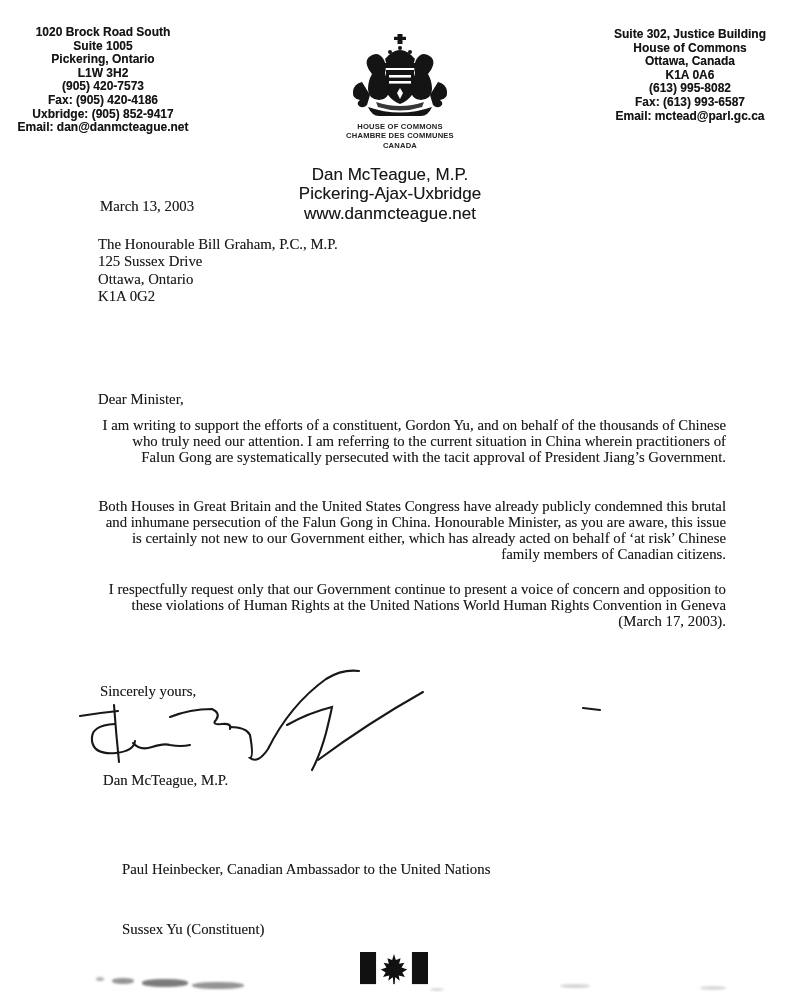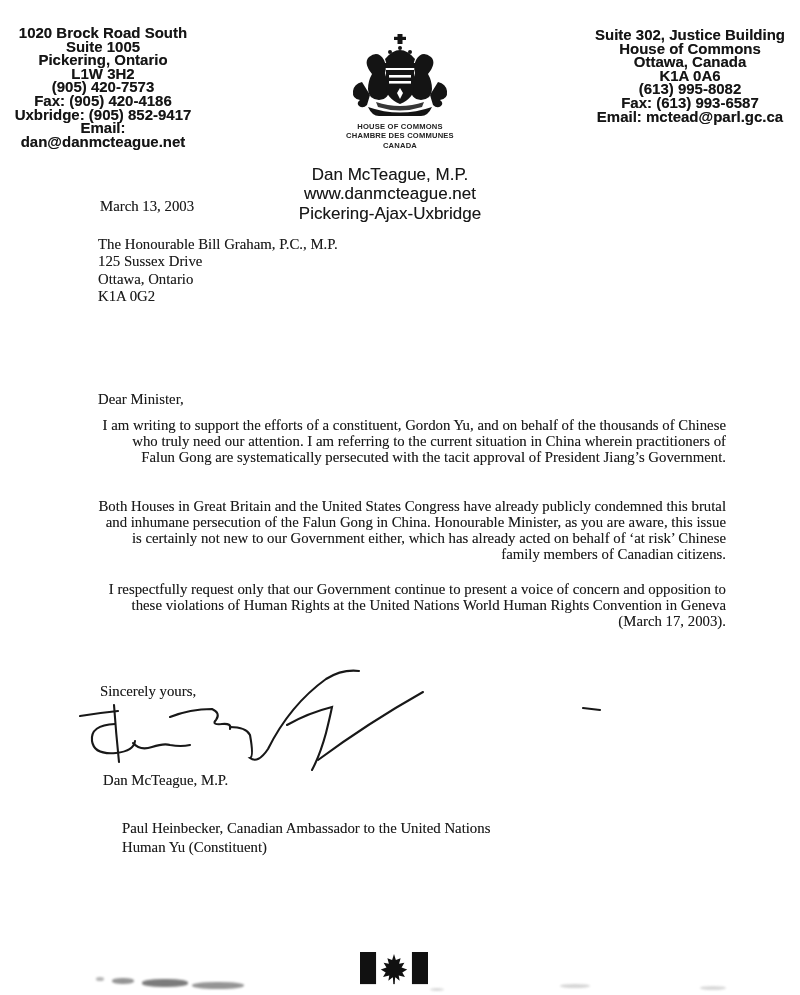--- a/index.html
+++ b/index.html
@@ -4,21 +4,21 @@
 <style>
   html,body{margin:0;padding:0;}
   body{
     width:800px;height:995px;position:relative;background:#ffffff;
     font-family:"Liberation Serif", serif;color:#1b1b1b;overflow:hidden;
   }
   .abs{position:absolute;}
   
   .office{
     font-family:"Liberation Sans", sans-serif;
-    font-size:15px;line-height:13.6px;font-weight:700;
+    font-size:12px;line-height:13.6px;font-weight:700;
     text-align:center;color:#151515;
     text-shadow:0 0 .4px rgba(0,0,0,.45);
   }
   .office-left{left:8px;top:26px;width:190px;}
   .office-right{left:588px;top:28px;width:204px;}
   
   .crest{left:346px;top:34px;width:108px;height:86px;}
   .crest-caption{
     left:322px;top:122px;width:156px;text-align:center;
     font-family:"Liberation Sans", sans-serif;font-size:7.6px;line-height:9.4px;
@@ -37,21 +37,21 @@
   sup{font-size:9px;line-height:0;}
   .salutation{left:98px;top:391px;}
   .para{width:628px;line-height:16px;text-align:right;font-family:Liberation Serif, serif;}
   .p1{left:98px;top:417px;}
   .p2{left:98px;top:498px;}
   .p3{left:98px;top:581px;}
   .closing{left:100px;top:663px;margin-top:20px;}
   .signature{left:78px;top:663px;width:524px;height:116px;}
   .signer{left:103px;top:772px;}
   .cc-block{left:98px;top:819px;line-height:19.2px;}
-  .cc-indent{padding-left:24px;}
+  .cc-indent{padding-left:24px;margin-top:41px;}
   
   .flag{left:360px;top:951px;width:68px;height:36px;}
   .smudge{background:#2c2c2c;border-radius:45%;filter:blur(1.1px);}
   .s1{left:112px;top:978px;width:22px;height:6px;opacity:.5;}
   .s2{left:142px;top:979px;width:46px;height:8px;opacity:.62;}
   .s3{left:192px;top:982px;width:52px;height:7px;opacity:.5;}
   .s4{left:96px;top:977px;width:8px;height:4px;opacity:.35;}
   .s5{left:560px;top:984px;width:30px;height:4px;opacity:.22;background:#444;border-radius:50%;filter:blur(1px);}
   .s6{left:700px;top:986px;width:26px;height:4px;opacity:.2;background:#444;border-radius:50%;filter:blur(1px);}
   .s7{left:430px;top:988px;width:14px;height:3px;opacity:.2;background:#444;border-radius:50%;filter:blur(1px);}
@@ -110,22 +110,22 @@
 </svg>
 
 <div class="abs crest-caption">
   <div>HOUSE OF COMMONS</div>
   <div>CHAMBRE DES COMMUNES</div>
   <div>CANADA</div>
 </div>
 
 <div class="abs name-block">
   <div>Dan McTeague, M.P.</div>
+  <div>Pickering-Ajax-Uxbridge</div>
   <div>www.danmcteague.net</div>
-  <div>Pickering-Ajax-Uxbridge</div>
 </div>
 
 <div class="abs serif-line date">March 13, 2003</div>
 
 <div class="abs serif-line recipient">
   <div>The Honourable Bill Graham, P.C., M.P.</div>
   <div>125 Sussex Drive</div>
   <div>Ottawa, Ontario</div>
   <div>K1A 0G2</div>
 </div>
@@ -149,21 +149,21 @@
     <path d="M209 62 Q230 50 254 44 Q252 54 248 70 Q242 92 234 107"></path>
     <path d="M240 97 Q290 60 345 29"></path>
     <path d="M505 45 L 522 47"></path>
   </g>
 </svg>
 
 <div class="abs serif-line signer">Dan McTeague, M.P.</div>
 
 <div class="abs serif-line cc-block">
   <div class="cc-indent">Paul Heinbecker, Canadian Ambassador to the United Nations</div>
-  <div class="cc-indent">Human Yu (Constituent)</div>
+  <div class="cc-indent">Sussex Yu (Constituent)</div>
 </div>
 
 <svg class="abs flag" viewBox="0 0 72 36" aria-hidden="true">
   <rect x="0" y="0" width="17" height="34" fill="#111"></rect>
   <rect x="55" y="0" width="17" height="34" fill="#111"></rect>
   <polygon fill="#111" points="36,2 38,8.5 43,6.5 41.4,12.5 47,11.5 44,16.5 50,18.5 44.8,21.8 47.6,26.5 41,24.8 42,30.5 37.4,26.8 36,33 34.6,26.8 30,30.5 31,24.8 24.4,26.5 27.2,21.8 22,18.5 28,16.5 25,11.5 30.6,12.5 29,6.5 34,8.5"></polygon>
   <rect x="35.2" y="25" width="1.6" height="9" fill="#111"></rect>
 </svg>
 
 <div class="abs smudge s1"></div>

